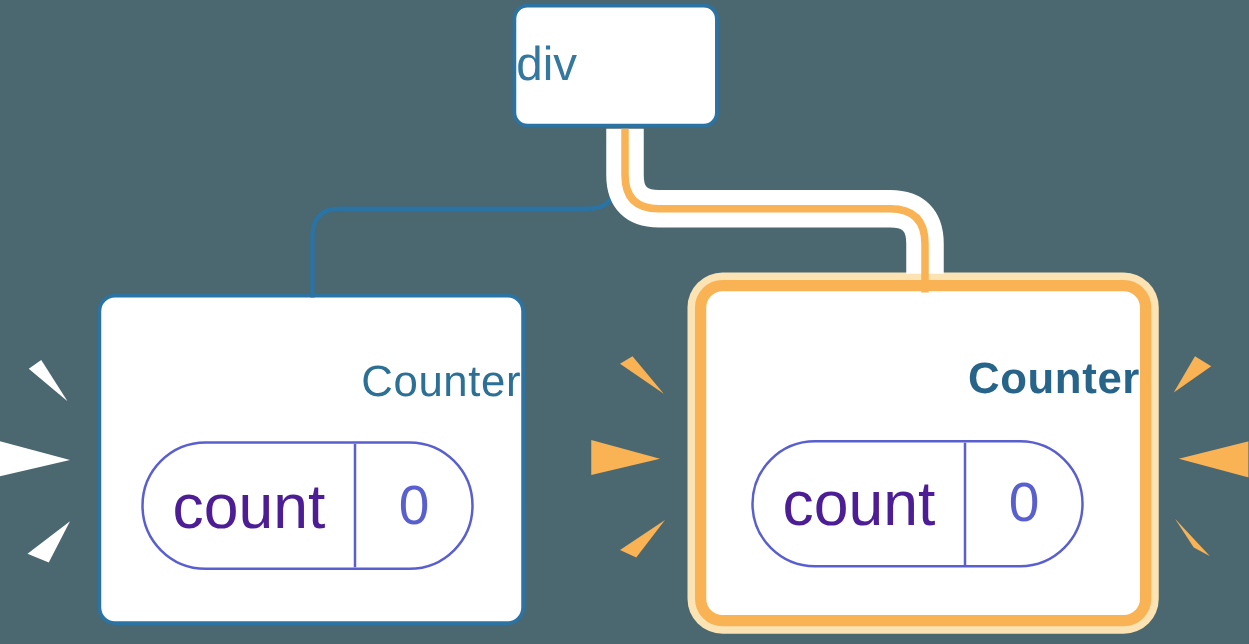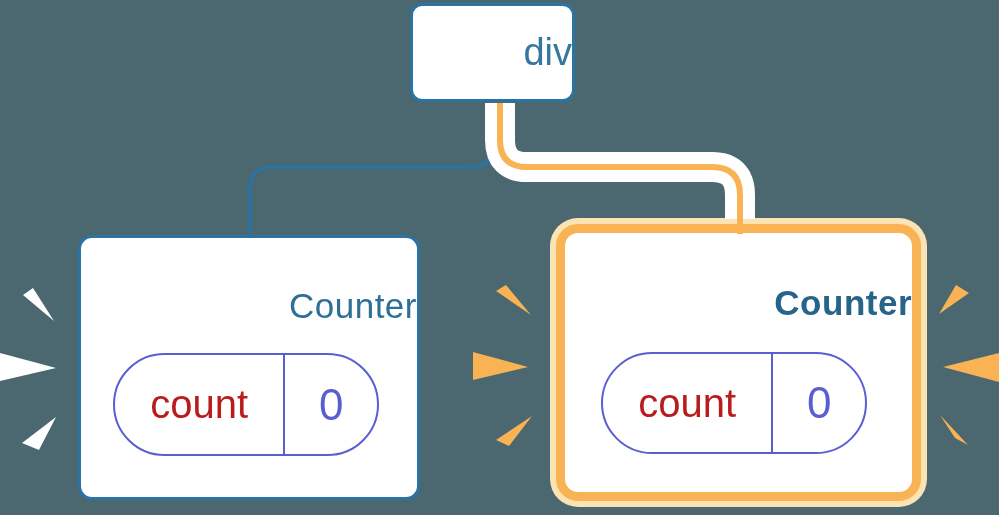--- a/index.html
+++ b/index.html
@@ -8,21 +8,21 @@
     width: 999px; height: 515px;
     font-family: "Liberation Sans", sans-serif;
     position: relative; overflow: hidden;
   }
   .canvas { position: absolute; inset: 0; width: 999px; height: 515px; background: #4B6770; }
 
   
   .root-node {
     position: absolute; left: 410px; top: 3px; width: 165px; height: 99px;
     background: #FFFFFF; border: 3px solid #2B73A3; border-radius: 12px;
-    display: flex; align-items: center; justify-content: flex-end;
+    display: flex; align-items: center; justify-content: flex-start;
   }
   .root-label { color: #35789F; font-size: 38px; font-weight: 400; }
 
   
   .card-left {
     position: absolute; left: 78px; top: 235px; width: 342px; height: 265px;
     background: #FFFFFF; border: 3px solid #2B73A3; border-radius: 14px;
   }
   .card-title {
     position: absolute; top: 48px; left: 0; right: 0;
@@ -45,21 +45,21 @@
   .pill {
     position: absolute;
     border: 2.5px solid #5A5FD0; border-radius: 999px;
     background: #FFFFFF; display: flex; overflow: hidden;
   }
   .pill-left { left: 32px; top: 115px; width: 266px; height: 103px; }
   .pill-right { left: 36px; top: 119px; width: 266px; height: 102px; }
   .pill-key {
     width: 65%; border-right: 2.5px solid #5A5FD0;
     display: flex; align-items: center; justify-content: center;
-    color: #b91c1c; font-size: 40px;
+    color: #4c1d95; font-size: 50px;
   }
   .pill-value {
     flex: 1; display: flex; align-items: center; justify-content: center;
     color: #5A5FD0; font-size: 44px;
   }
 
   
   .overlay { position: absolute; inset: 0; pointer-events: none; }
   .edge-blue { fill: none; stroke: #2B73A3; stroke-width: 3.5px; }
   .edge-casing { fill: none; stroke: #FFFFFF; stroke-width: 30px; }

